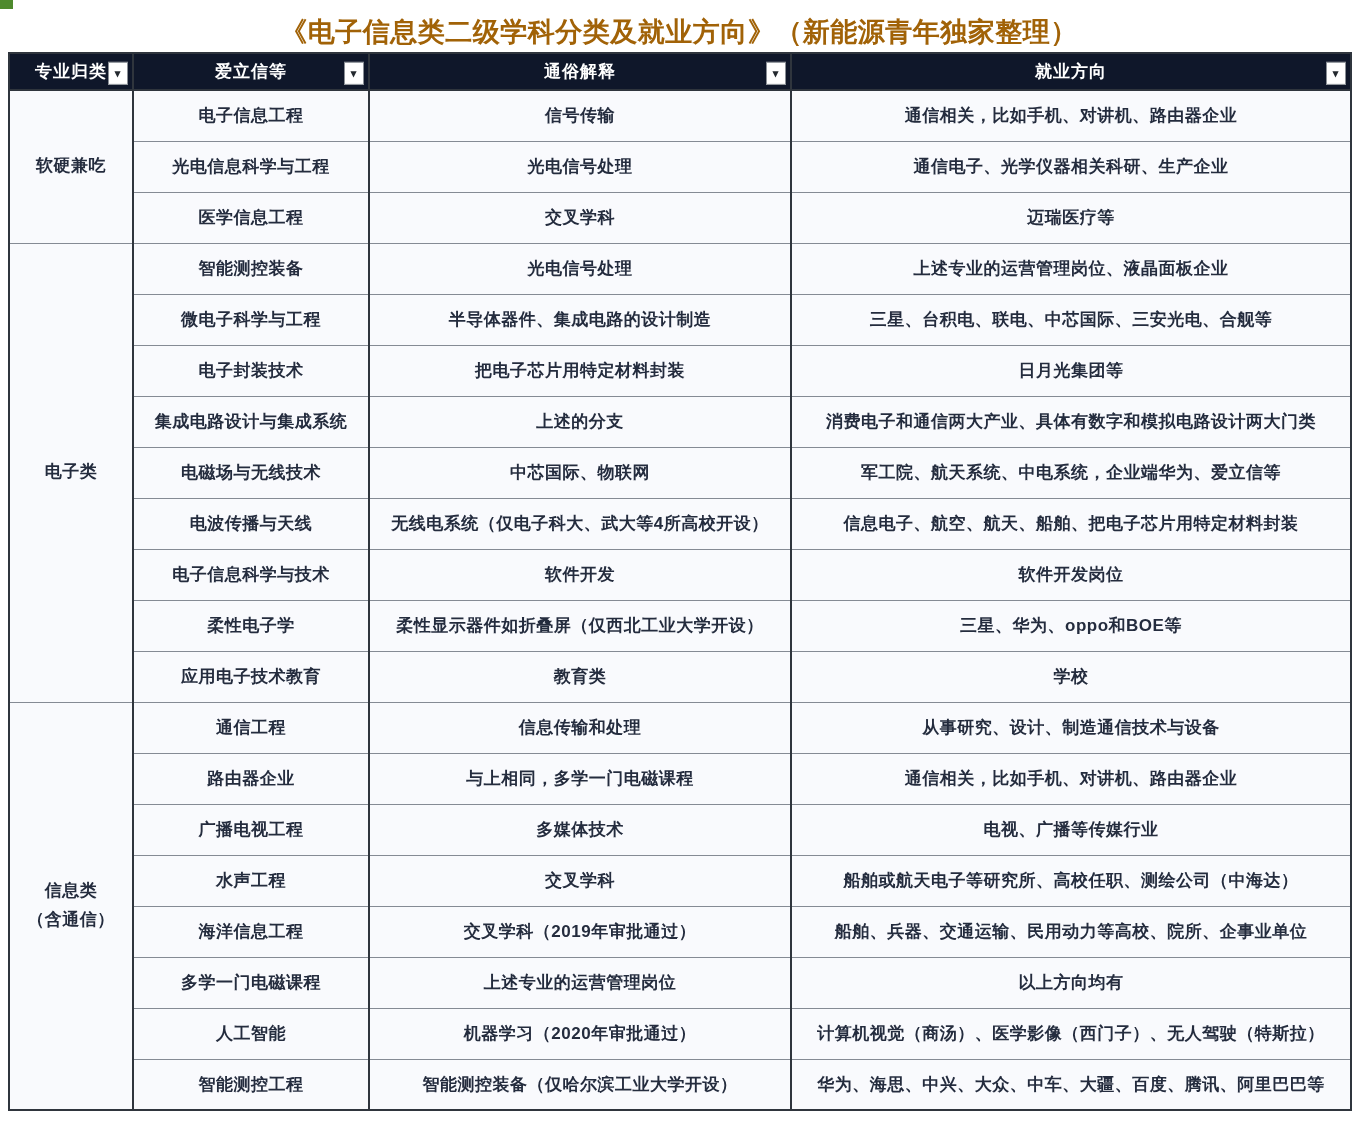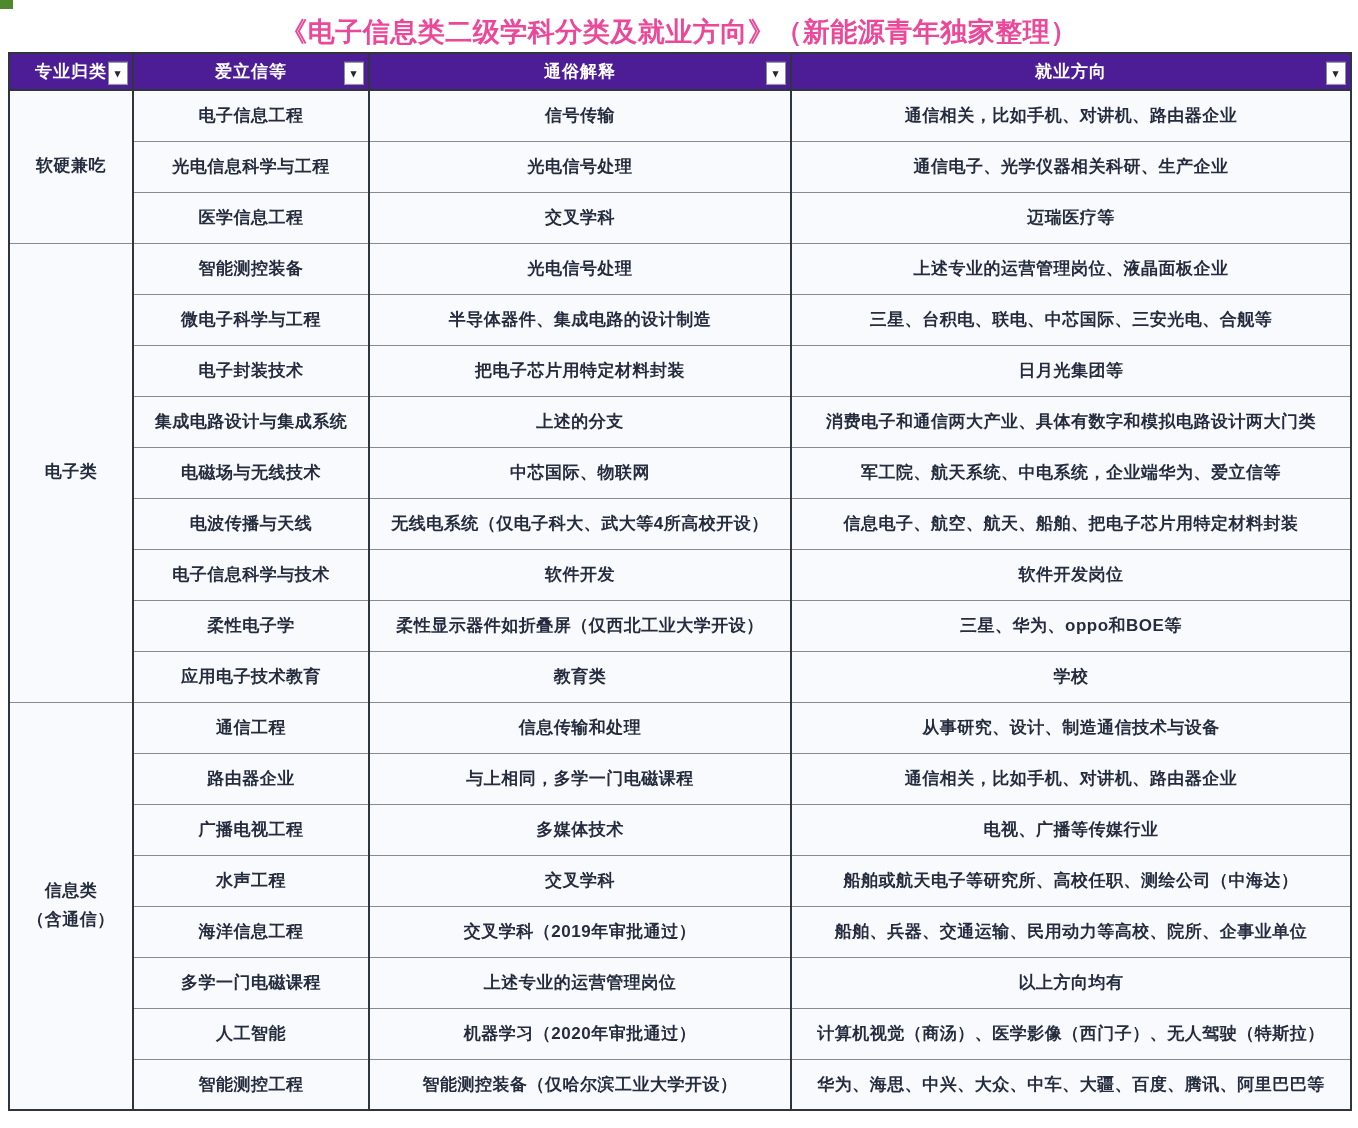--- a/index.html
+++ b/index.html
@@ -14,36 +14,36 @@
     position: absolute; left: 0; top: 0;
     width: 13px; height: 9px;
     background: #4e8a2d;
   }
   .title {
     padding-top: 14px;
     height: 52px;
     text-align: center;
     font-size: 27px;
     font-weight: bold;
-    color: #ec4899;
+    color: #a16207;
     letter-spacing: 0.5px;
   }
   table.majors {
     border-collapse: collapse;
     table-layout: fixed;
     margin-left: 8px;
     width: 1342px;
     border: 2px solid #2f353d;
   }
   col.c1 { width: 124px; }
   col.c2 { width: 236px; }
   col.c3 { width: 422px; }
   col.c4 { width: 560px; }
   th {
-    background: #4c1d95;
+    background: #0f172a;
     color: #ffffff;
     height: 37px;
     font-size: 17px;
     font-weight: bold;
     text-align: center;
     vertical-align: middle;
     position: relative;
     border-left: 2px solid #2f353d;
     border-right: 2px solid #2f353d;
     border-bottom: 2px solid #2f353d;

